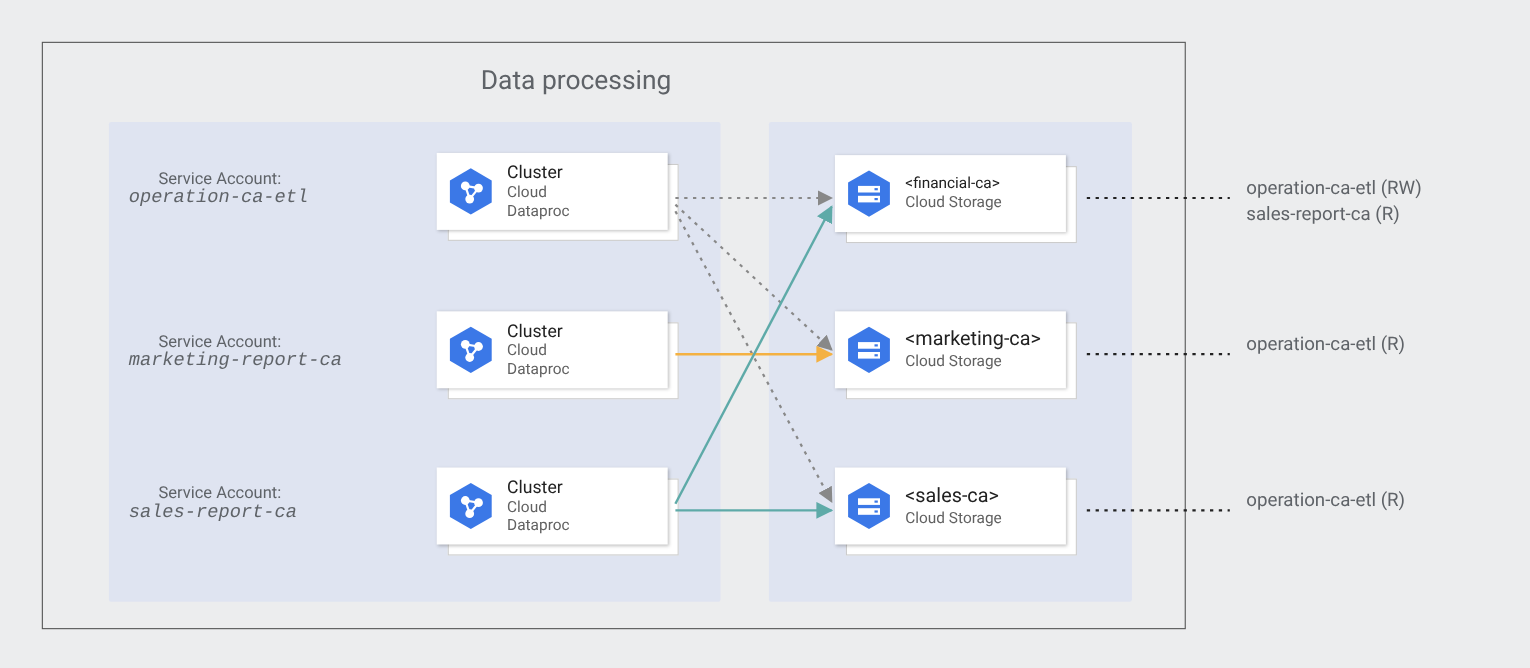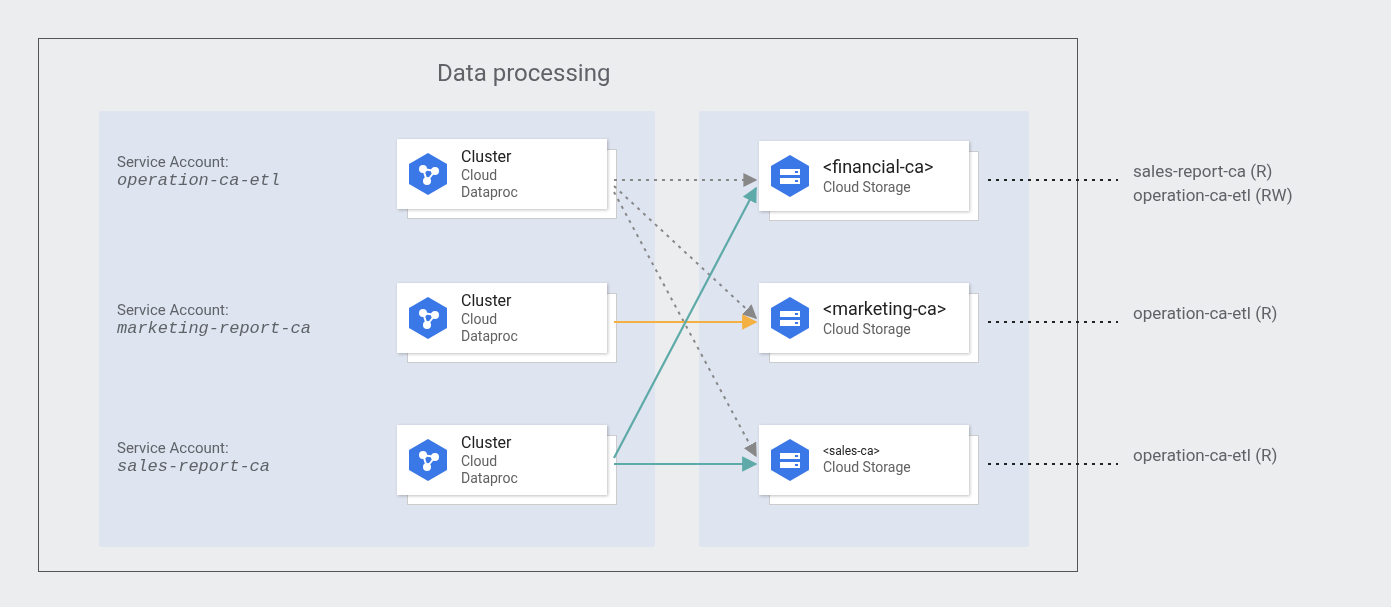--- a/index.html
+++ b/index.html
@@ -43,21 +43,21 @@
     left: 660px;
     top: 72px;
     width: 330px;
     height: 436px;
   }
   .sa-block {
     position: absolute;
     left: 18px;
     color: #5f6368;
   }
-  .sa-label { font-size: 15px; }
+  .sa-label { font-size: 15px; margin-left: 27px; }
   .sa-name  { font-size: 17px; font-style: italic; font-family: Liberation Mono, monospace; }
   .card-slot { position: absolute; }
   .card-back {
     position: absolute;
     left: 10px;
     top: 10px;
     width: 210px;
     height: 70px;
     background: #fff;
     border: 1px solid #ccc;
@@ -190,21 +190,21 @@
   </div>
 
   <div class="panel panel-right">
     <div class="card-slot" style="left:60px; top:30px">
       <div class="card-back"></div>
       <div class="card-front">
         <svg class="card-icon">
             <use href="#storage-icon"></use>
           </svg>
         <div class="card-text">
-          <span class="card-title" style="font-size:18px">&lt;financial-ca&gt;</span>
+          <span class="card-title" style="font-size:14px">&lt;financial-ca&gt;</span>
           <span class="card-sub">Cloud Storage</span>
         </div>
       </div>
     </div>
     <div class="card-slot" style="left:60px; top:172px">
       <div class="card-back"></div>
       <div class="card-front">
         <svg class="card-icon">
             <use href="#storage-icon"></use>
           </svg>
@@ -214,31 +214,31 @@
         </div>
       </div>
     </div>
     <div class="card-slot" style="left:60px; top:314px">
       <div class="card-back"></div>
       <div class="card-front">
         <svg class="card-icon">
             <use href="#storage-icon"></use>
           </svg>
         <div class="card-text">
-          <span class="card-title" style="font-size:12px">&lt;sales-ca&gt;</span>
+          <span class="card-title" style="font-size:18px">&lt;sales-ca&gt;</span>
           <span class="card-sub">Cloud Storage</span>
         </div>
       </div>
     </div>
   </div>
 </div>
 
 <div class="perm" style="left:1133px; top:160px">
+  <div>operation-ca-etl (RW)</div>
   <div>sales-report-ca (R)</div>
-  <div>operation-ca-etl (RW)</div>
 </div>
 <div class="perm" style="left:1133px; top:302px">
   <div>operation-ca-etl (R)</div>
 </div>
 <div class="perm" style="left:1133px; top:444px">
   <div>operation-ca-etl (R)</div>
 </div>
 
 <svg class="connector">
 

